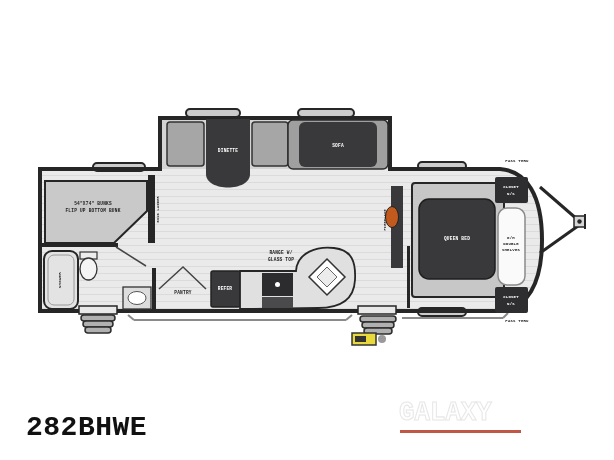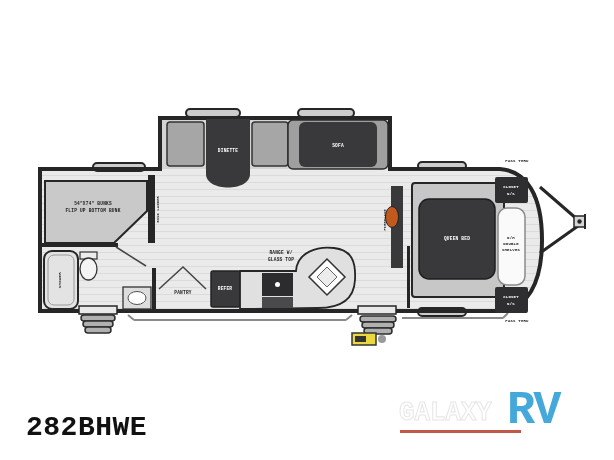--- a/index.html
+++ b/index.html
@@ -187,16 +187,15 @@
   <div class="lbl t" style="left:511px;top:250px">SHELVES</div>
 
   <div class="lbl w t" style="left:511px;top:297px">CLOSET</div>
   <div class="lbl w t" style="left:511px;top:304px">N/S</div>
 
   <div class="lbl t" style="left:517px;top:161px">PASS THRU</div>
   <div class="lbl t" style="left:517px;top:321px">PASS THRU</div>
 
   <div class="model">282BHWE</div>
   <div class="wm-brand">GALAXY</div>
-  <div class="wm-rv">RV</div>
   <div class="wm-line"></div>
 
 </div>
 
 </body></html>

